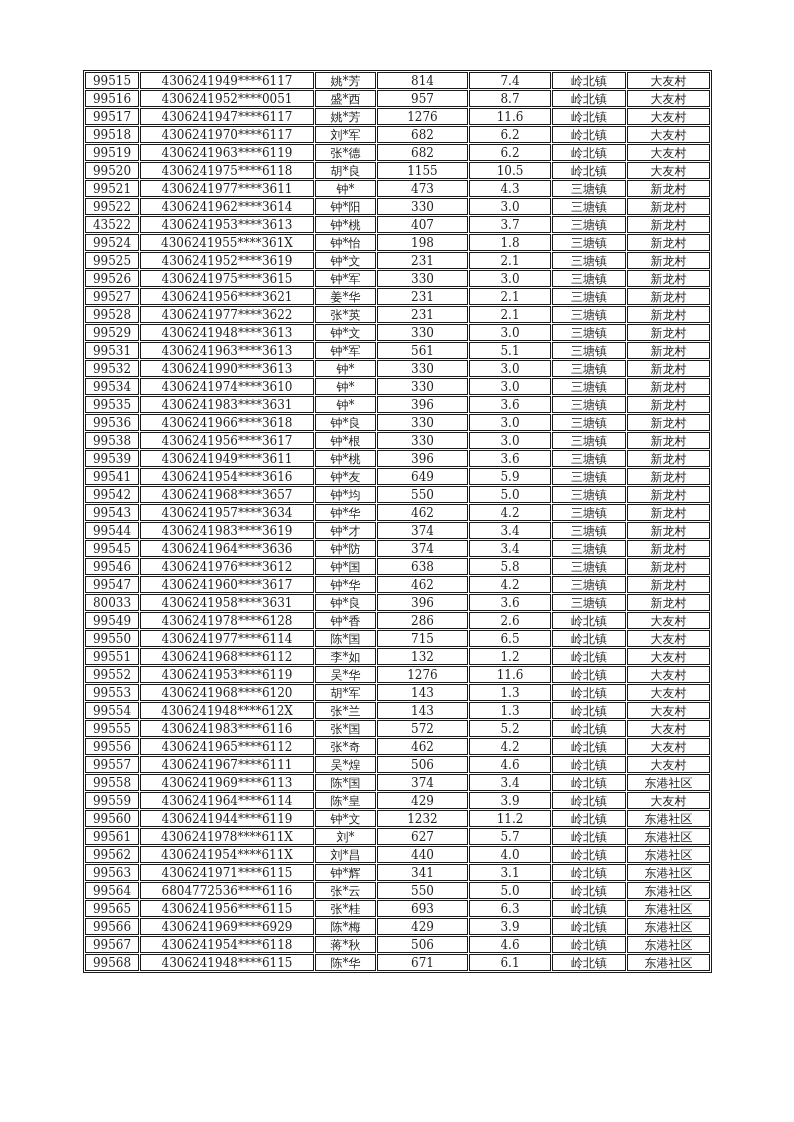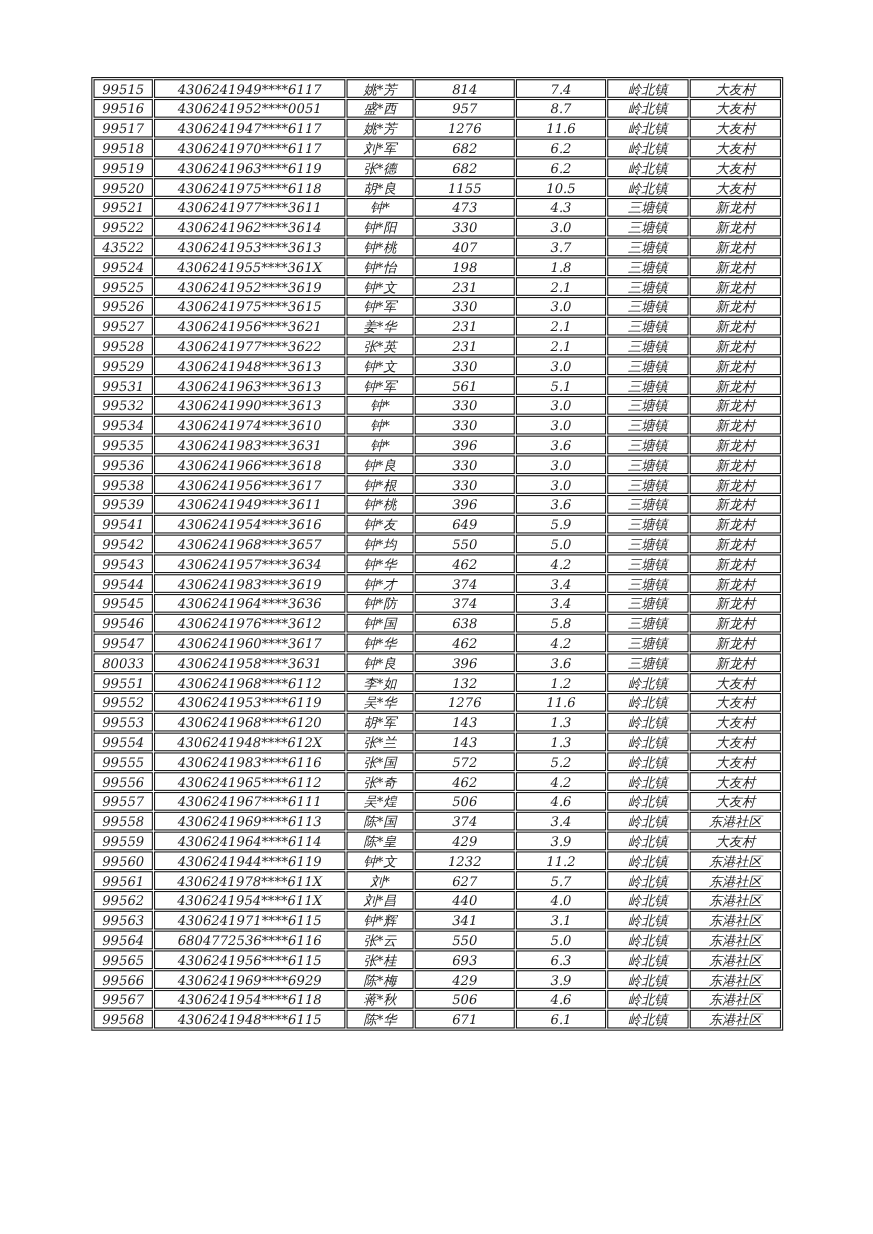--- a/index.html
+++ b/index.html
@@ -13,21 +13,20 @@
     position: relative;
     font-family: "DejaVu Serif", "Liberation Serif", serif;
   }
   .page {
     position: absolute;
     left: 0; top: 0;
     width: 794px;
     height: 1122px;
     background: #ffffff;
     overflow: hidden;
-    font-style: italic;
   }
   table.records {
     position: absolute;
     left: 83px;
     top: 70px;
     border-collapse: separate;
     border-spacing: 1px;
     table-layout: fixed;
     border: 1px solid #1a1a1a;
     background: #ffffff;
@@ -332,20 +331,38 @@
         <tr>
           <td>80033</td>
           <td>4306241958****3631</td>
           <td>钟*良</td>
           <td>396</td>
           <td>3.6</td>
           <td>三塘镇</td>
           <td>新龙村</td>
         </tr>
         <tr>
+          <td>99549</td>
+          <td>4306241978****6128</td>
+          <td>钟*香</td>
+          <td>286</td>
+          <td>2.6</td>
+          <td>岭北镇</td>
+          <td>大友村</td>
+        </tr>
+        <tr>
+          <td>99550</td>
+          <td>4306241977****6114</td>
+          <td>陈*国</td>
+          <td>715</td>
+          <td>6.5</td>
+          <td>岭北镇</td>
+          <td>大友村</td>
+        </tr>
+        <tr>
           <td>99551</td>
           <td>4306241968****6112</td>
           <td>李*如</td>
           <td>132</td>
           <td>1.2</td>
           <td>岭北镇</td>
           <td>大友村</td>
         </tr>
         <tr>
           <td>99552</td>

